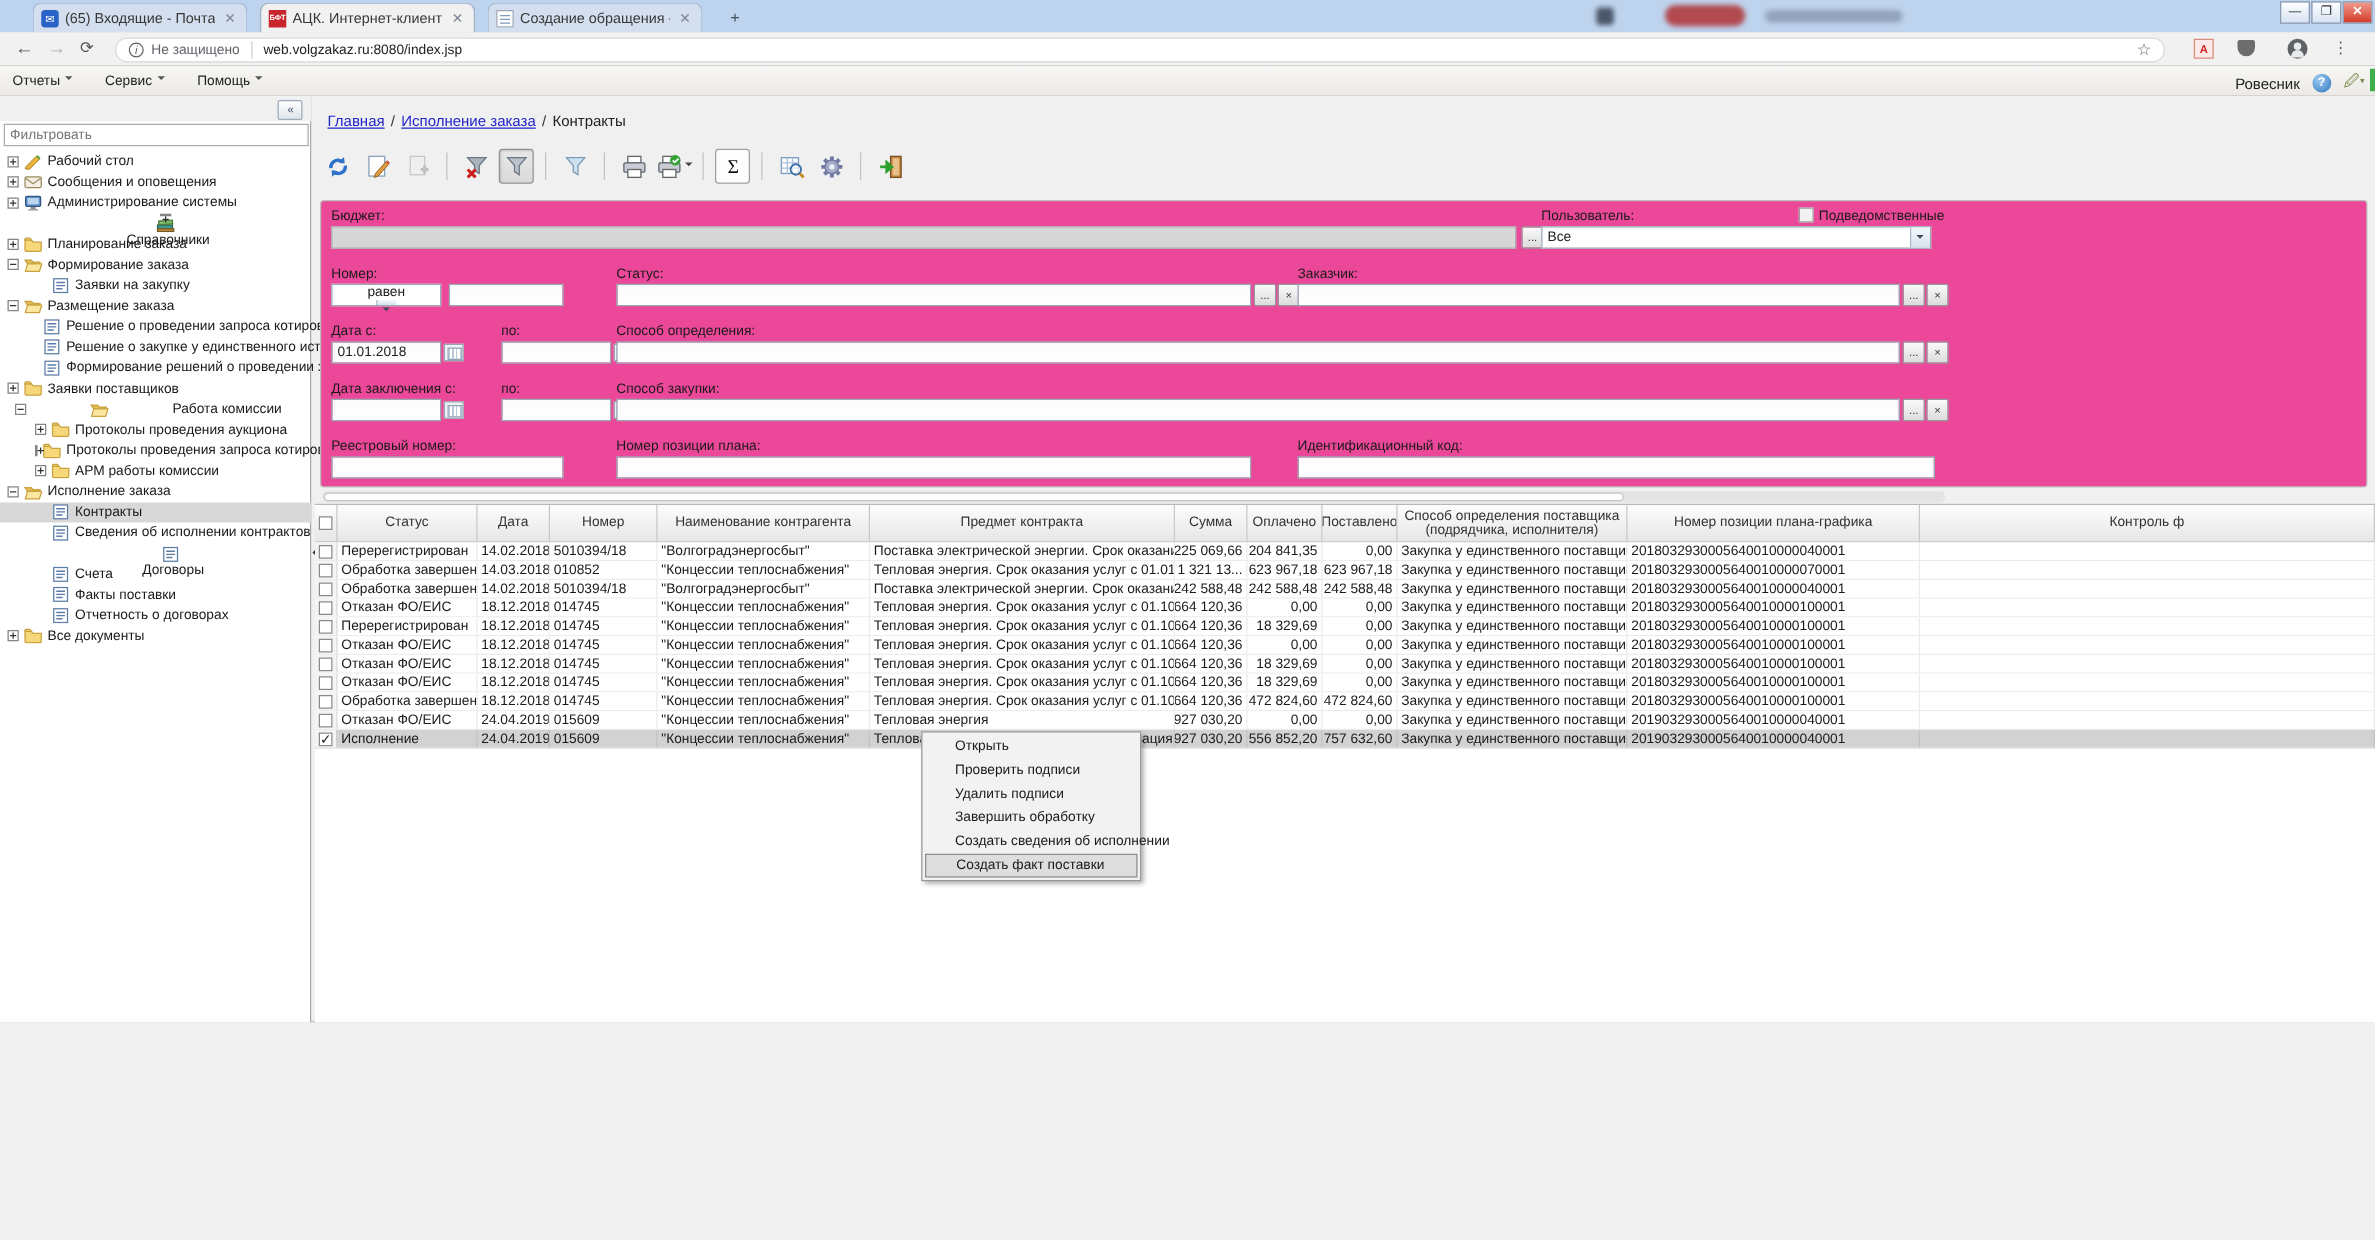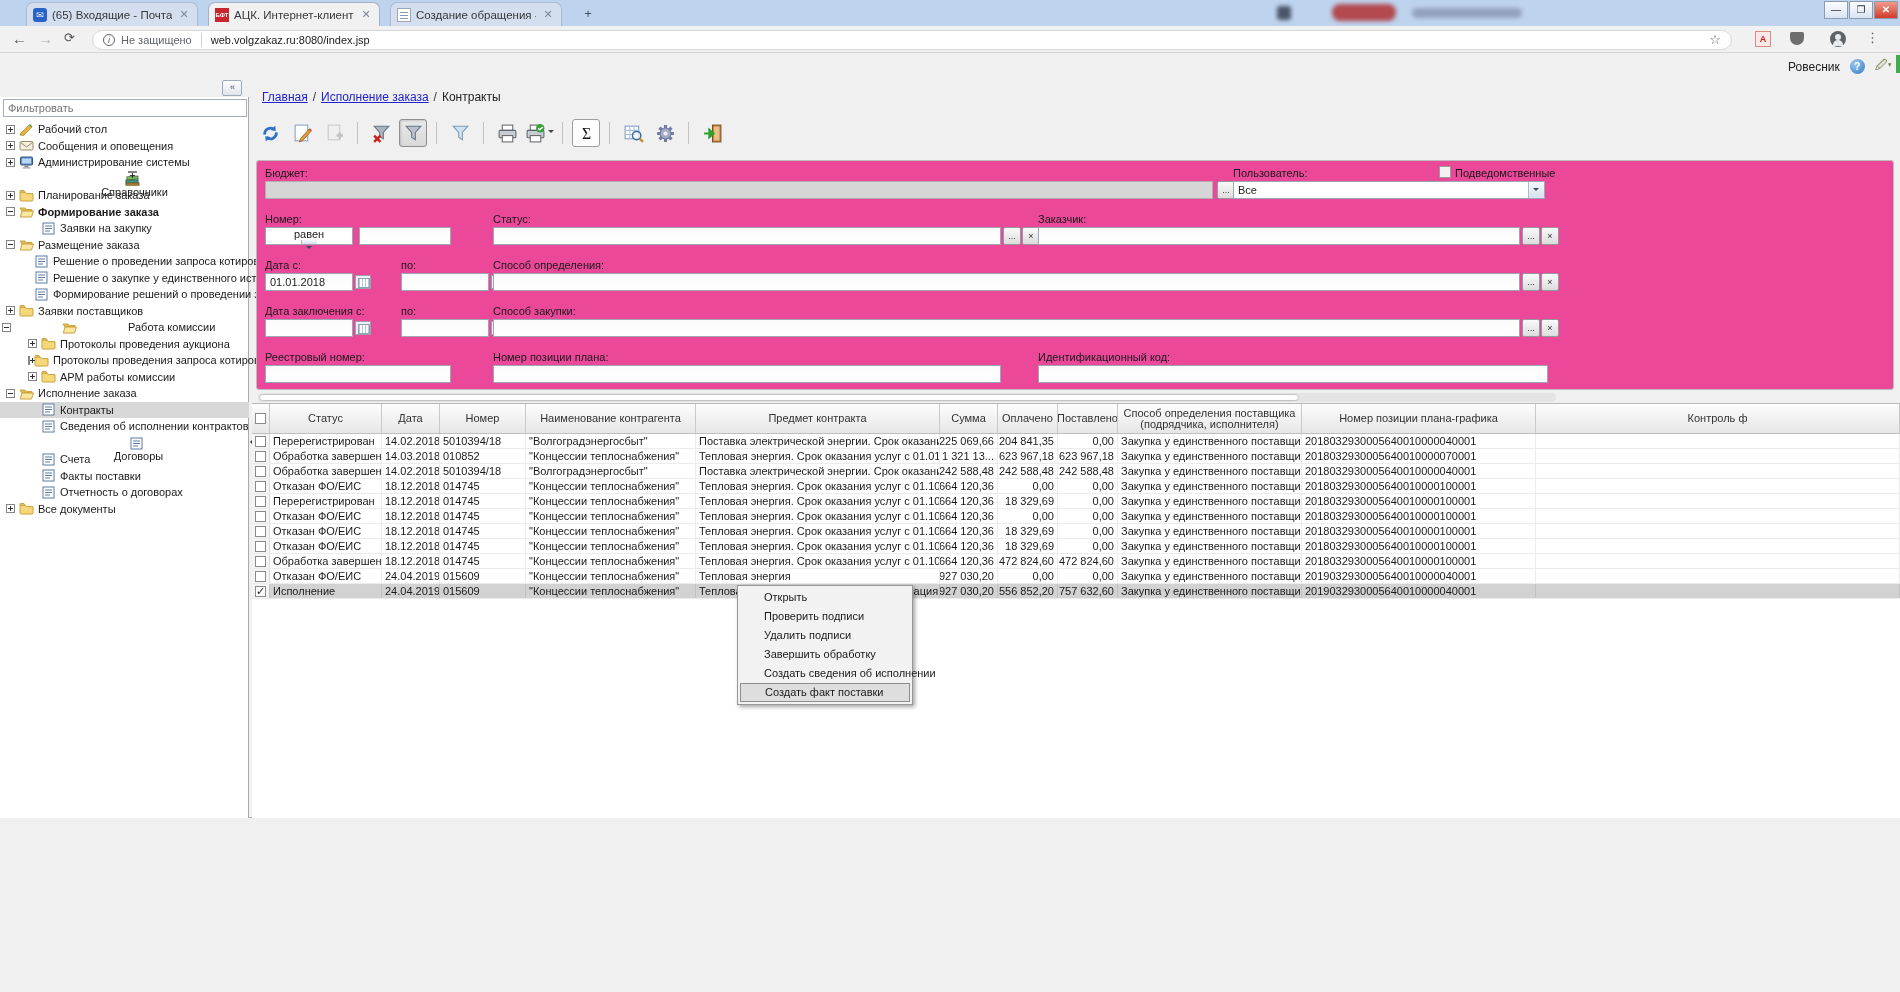--- a/index.html
+++ b/index.html
@@ -182,20 +182,25 @@
       <span id="addr-sep"></span>
       <span id="url-text">web.volgzakaz.ru:8080/index.jsp</span>
       <span id="star-icon">☆</span>
     </div>
     <div class="extico" id="pdf-ext" style="left:1755px;">A</div>
     <div class="extico" id="shield-ext" style="left:1790px;top:6px;width:14px;height:13px;"></div>
     <div class="extico" id="profile-ico" style="left:1830px;"></div>
     <div class="extico" id="kebab-ico" style="left:1866px;">⋮</div>
   </div>
 
+  <div class="abs" id="appmenubar">
+      <span class="menu-item"><span>Отчеты</span><span class="dd"></span></span>
+      <span class="menu-item"><span>Сервис</span><span class="dd"></span></span>
+      <span class="menu-item"><span>Помощь</span><span class="dd"></span></span>
+    </div>
   <div id="appmenubar-right">
     <span id="user-name">Ровесник</span>
     <span id="help-icon">?</span>
     <span id="theme-icon">🖉▾</span>
   </div>
   <div id="edge-accent"></div>
 
   <div class="abs" id="window-body">
 
     <div id="sidebar">
@@ -249,21 +254,21 @@
           <div class="tree-row" style="padding-left: 6px; text-align: center;">
             <span class="expander plus"></span>
             <span class="tw tree-ico">
               <svg viewBox="0 0 15 13">
                 <path d="M1 3h5l1.4 1.6H14V11a1 1 0 0 1-1 1H2a1 1 0 0 1-1-1z" fill="#f6d87a" stroke="#c9a23e"></path>
                 <path d="M1 3V2.2A.7.7 0 0 1 1.7 1.5H5l1 1.5H1z" fill="#f6d87a" stroke="#c9a23e"></path>
               </svg>
             </span>
             <span class="tree-label">Планирование заказа</span>
           </div>
-          <div class="tree-row" style="padding-left: 6px; font-weight: bold;">
+          <div class="tree-row" style="padding-left: 6px;">
             <span class="expander minus"></span>
             <span class="tw tree-ico">
               <svg viewBox="0 0 15 13">
                 <path d="M1 3h5l1.4 1.6H13V6H3z" fill="#e2bc55" stroke="#c9a23e"></path>
                 <path d="M3 6h11.5l-2 6H1.3z" fill="#fbe7a0" stroke="#c9a23e"></path>
               </svg>
             </span>
             <span class="tree-label">Формирование заказа</span>
           </div>
           <div class="tree-row" style="padding-left: 28px;">
@@ -319,21 +324,21 @@
           <div class="tree-row" style="padding-left: 6px;">
             <span class="expander plus"></span>
             <span class="tw tree-ico">
               <svg viewBox="0 0 15 13">
                 <path d="M1 3h5l1.4 1.6H14V11a1 1 0 0 1-1 1H2a1 1 0 0 1-1-1z" fill="#f6d87a" stroke="#c9a23e"></path>
                 <path d="M1 3V2.2A.7.7 0 0 1 1.7 1.5H5l1 1.5H1z" fill="#f6d87a" stroke="#c9a23e"></path>
               </svg>
             </span>
             <span class="tree-label">Заявки поставщиков</span>
           </div>
-          <div class="tree-row" style="padding-left: 2px; gap: 47px;">
+          <div class="tree-row" style="padding-left: 12px; gap: 47px;">
             <span class="expander minus"></span>
             <span class="tw tree-ico">
               <svg viewBox="0 0 15 13">
                 <path d="M1 3h5l1.4 1.6H13V6H3z" fill="#e2bc55" stroke="#c9a23e"></path>
                 <path d="M3 6h11.5l-2 6H1.3z" fill="#fbe7a0" stroke="#c9a23e"></path>
               </svg>
             </span>
             <span class="tree-label">Работа комиссии</span>
           </div>
           <div class="tree-row" style="padding-left: 28px;">

